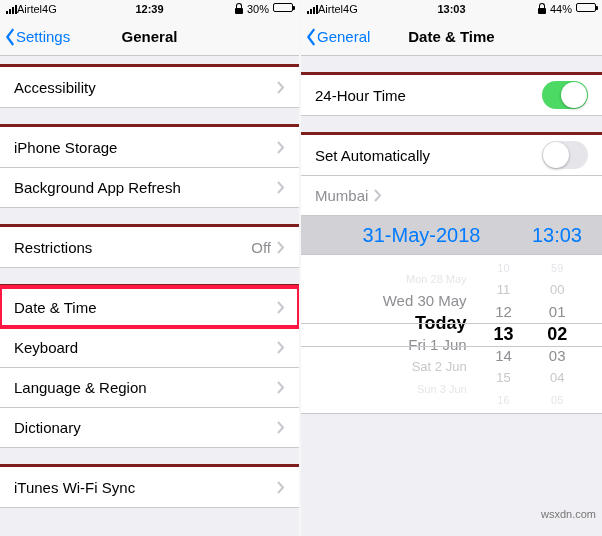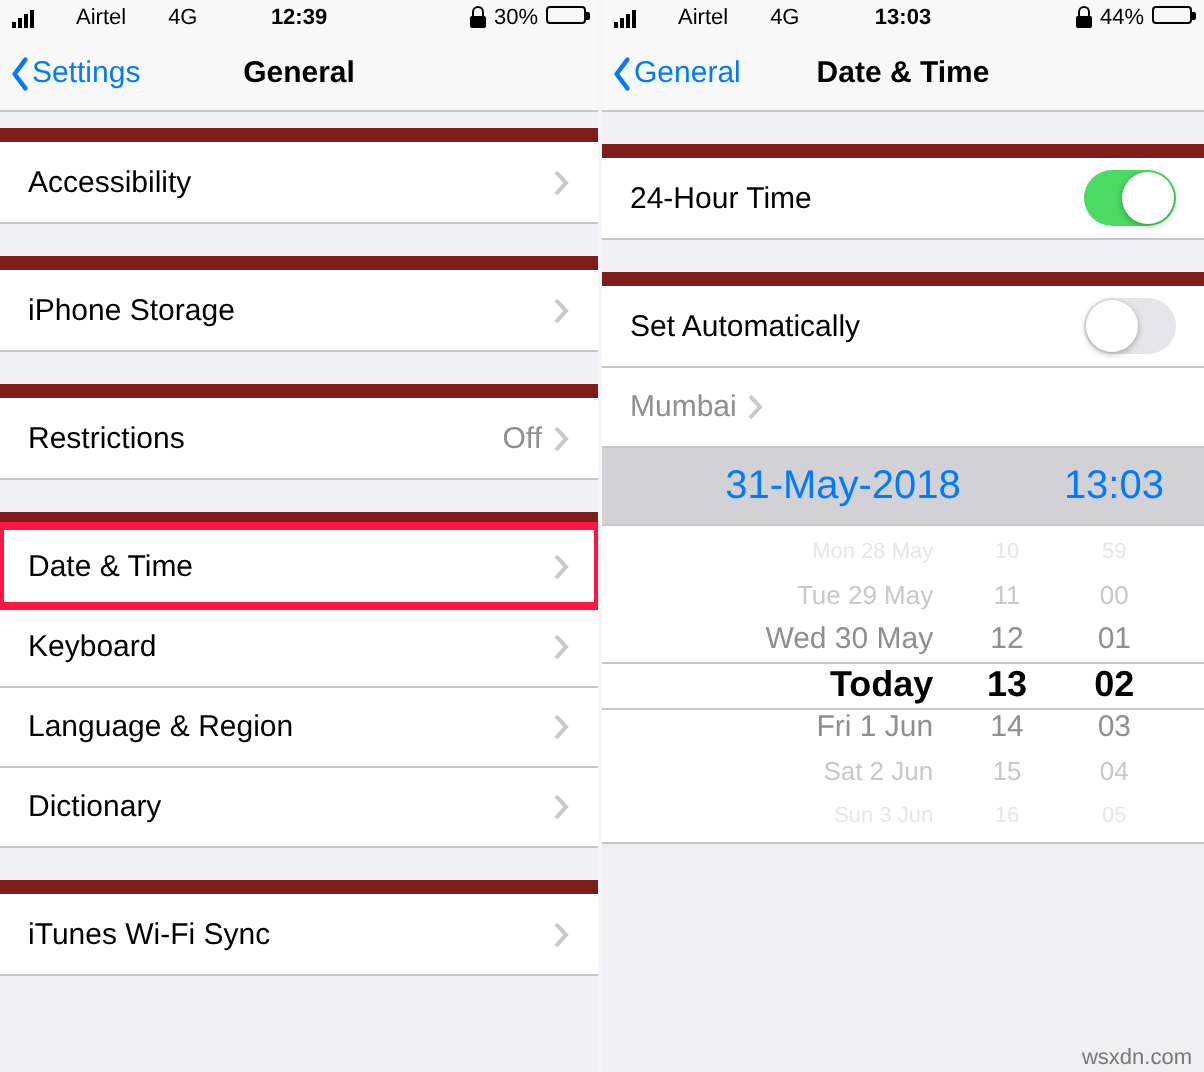--- a/index.html
+++ b/index.html
@@ -18,21 +18,21 @@
 .screen.left { border-right: 2px solid #f6f6f6; }
 .status-bar {
   height: 18px;
   background: #f8f8f8;
   display: flex;
   align-items: center;
   font-size: 11px;
   padding: 0 6px;
   color: #000;
 }
-.status-left { display: flex; align-items: center; gap: 21px; flex: 1; }
+.status-left { display: flex; align-items: center; gap: 0; flex: 1; }
 .status-center { flex: 1; text-align: center; font-weight: 600; }
 .status-right { flex: 1; display: flex; justify-content: flex-end; align-items: flex-start; gap: 4px; }
 .signal-bars { display: flex; align-items: flex-end; gap: 1px; height: 9px;}
 .signal-bars span { width: 2px; background: #000; }
 .signal-bars span:nth-child(1){height:3px}
 .signal-bars span:nth-child(2){height:5px}
 .signal-bars span:nth-child(3){height:7px}
 .signal-bars span:nth-child(4){height:9px}
 .battery {
   width: 20px; height: 9px; border: 1px solid #000; border-radius: 2px; position: relative;
@@ -47,21 +47,21 @@
   align-items: center;
   position: relative;
 }
 .nav-back {
   display: flex; align-items: flex-start; color: #007aff; font-size: 15px; padding-left: 4px; cursor: pointer;
 }
 .nav-back svg { width: 12px; height: 18px; }
 .nav-title {
   position: absolute; left: 0; right: 0; text-align: center; font-weight: 600; font-size: 15px; pointer-events: none;
 }
-.group { margin-top: 16px; background: #84cc16; border-top: 7px solid #7f1d1d; border-bottom: 1px solid #c8c7cc; }
+.group { margin-top: 16px; background: #84cc16; border-top: 3px solid #7f1d1d; border-bottom: 1px solid #c8c7cc; }
 .group.tight-top { margin-top: 8px; }
 .row {
   min-height: 40px;
   display: flex;
   align-items: center;
   padding: 0 14px;
   border-top: 1px solid #c8c7cc;
   background: #fff;
   font-size: 15px;
   color: #000;
@@ -117,21 +117,21 @@
 }
 .picker-item.sel { color: #000; font-size: 18px; font-weight: 700;}
 .picker-item.far { color: #c7c7cc; font-size: 13px; }
 .picker-item.vfar { color: #e5e5ea; font-size: 11px; }
 .picker-sel-band {
   position: absolute; left: 0; right: 0; top: 68px; height: 24px;
   border-top: 1px solid #c8c7cc; border-bottom: 1px solid #c8c7cc;
   pointer-events: none;
 }
 .watermark {
-  position: absolute; bottom: 1px; right: 6px; font-size: 11px; color: #777;
+  position: absolute; bottom: 16px; right: 6px; font-size: 11px; color: #777;
 }
 .lock-icon { width:8px; height:11px; display:inline-block; position:relative;}
 .lock-icon::before{content:"";position:absolute;bottom:0;width:8px;height:6px;background:#000;border-radius:1px;}
 .lock-icon::after{content:"";position:absolute;top:0;left:1px;width:4px;height:4px;border:1px solid #000;border-bottom:none;border-radius:3px 3px 0 0;}
 </style>
 </head>
 <body>
 
 <div class="screens">
 
@@ -173,20 +173,26 @@
       </div>
     </div>
 
     <div class="group">
       <div class="row">
         <span class="label">iPhone Storage</span>
         <svg class="chev" viewBox="0 0 8 13">
             <path d="M1 1 L6 6.5 L1 12"></path>
           </svg>
       </div>
+      <div class="row">
+        <span class="label">Background App Refresh</span>
+        <svg class="chev" viewBox="0 0 8 13">
+            <path d="M1 1 L6 6.5 L1 12"></path>
+          </svg>
+      </div>
     </div>
 
     <div class="group">
       <div class="row">
         <span class="label">Restrictions</span>
         <span class="value">Off</span>
         <svg class="chev" viewBox="0 0 8 13">
             <path d="M1 1 L6 6.5 L1 12"></path>
           </svg>
       </div>
@@ -285,21 +291,20 @@
     <div class="selected-row">
       <span class="date">31-May-2018</span>
       <span class="time">13:03</span>
     </div>
 
     <div class="picker">
       <div class="picker-sel-band"></div>
       <div class="picker-cols">
         <div class="picker-col date-col">
           <div class="picker-item vfar">Mon 28 May</div>
-          <div class="picker-item far">Tue 29 May</div>
           <div class="picker-item">Wed 30 May</div>
           <div class="picker-item sel">Today</div>
           <div class="picker-item">Fri 1 Jun</div>
           <div class="picker-item far">Sat 2 Jun</div>
           <div class="picker-item vfar">Sun 3 Jun</div>
         </div>
         <div class="picker-col h-col">
           <div class="picker-item vfar">10</div>
           <div class="picker-item far">11</div>
           <div class="picker-item">12</div>

